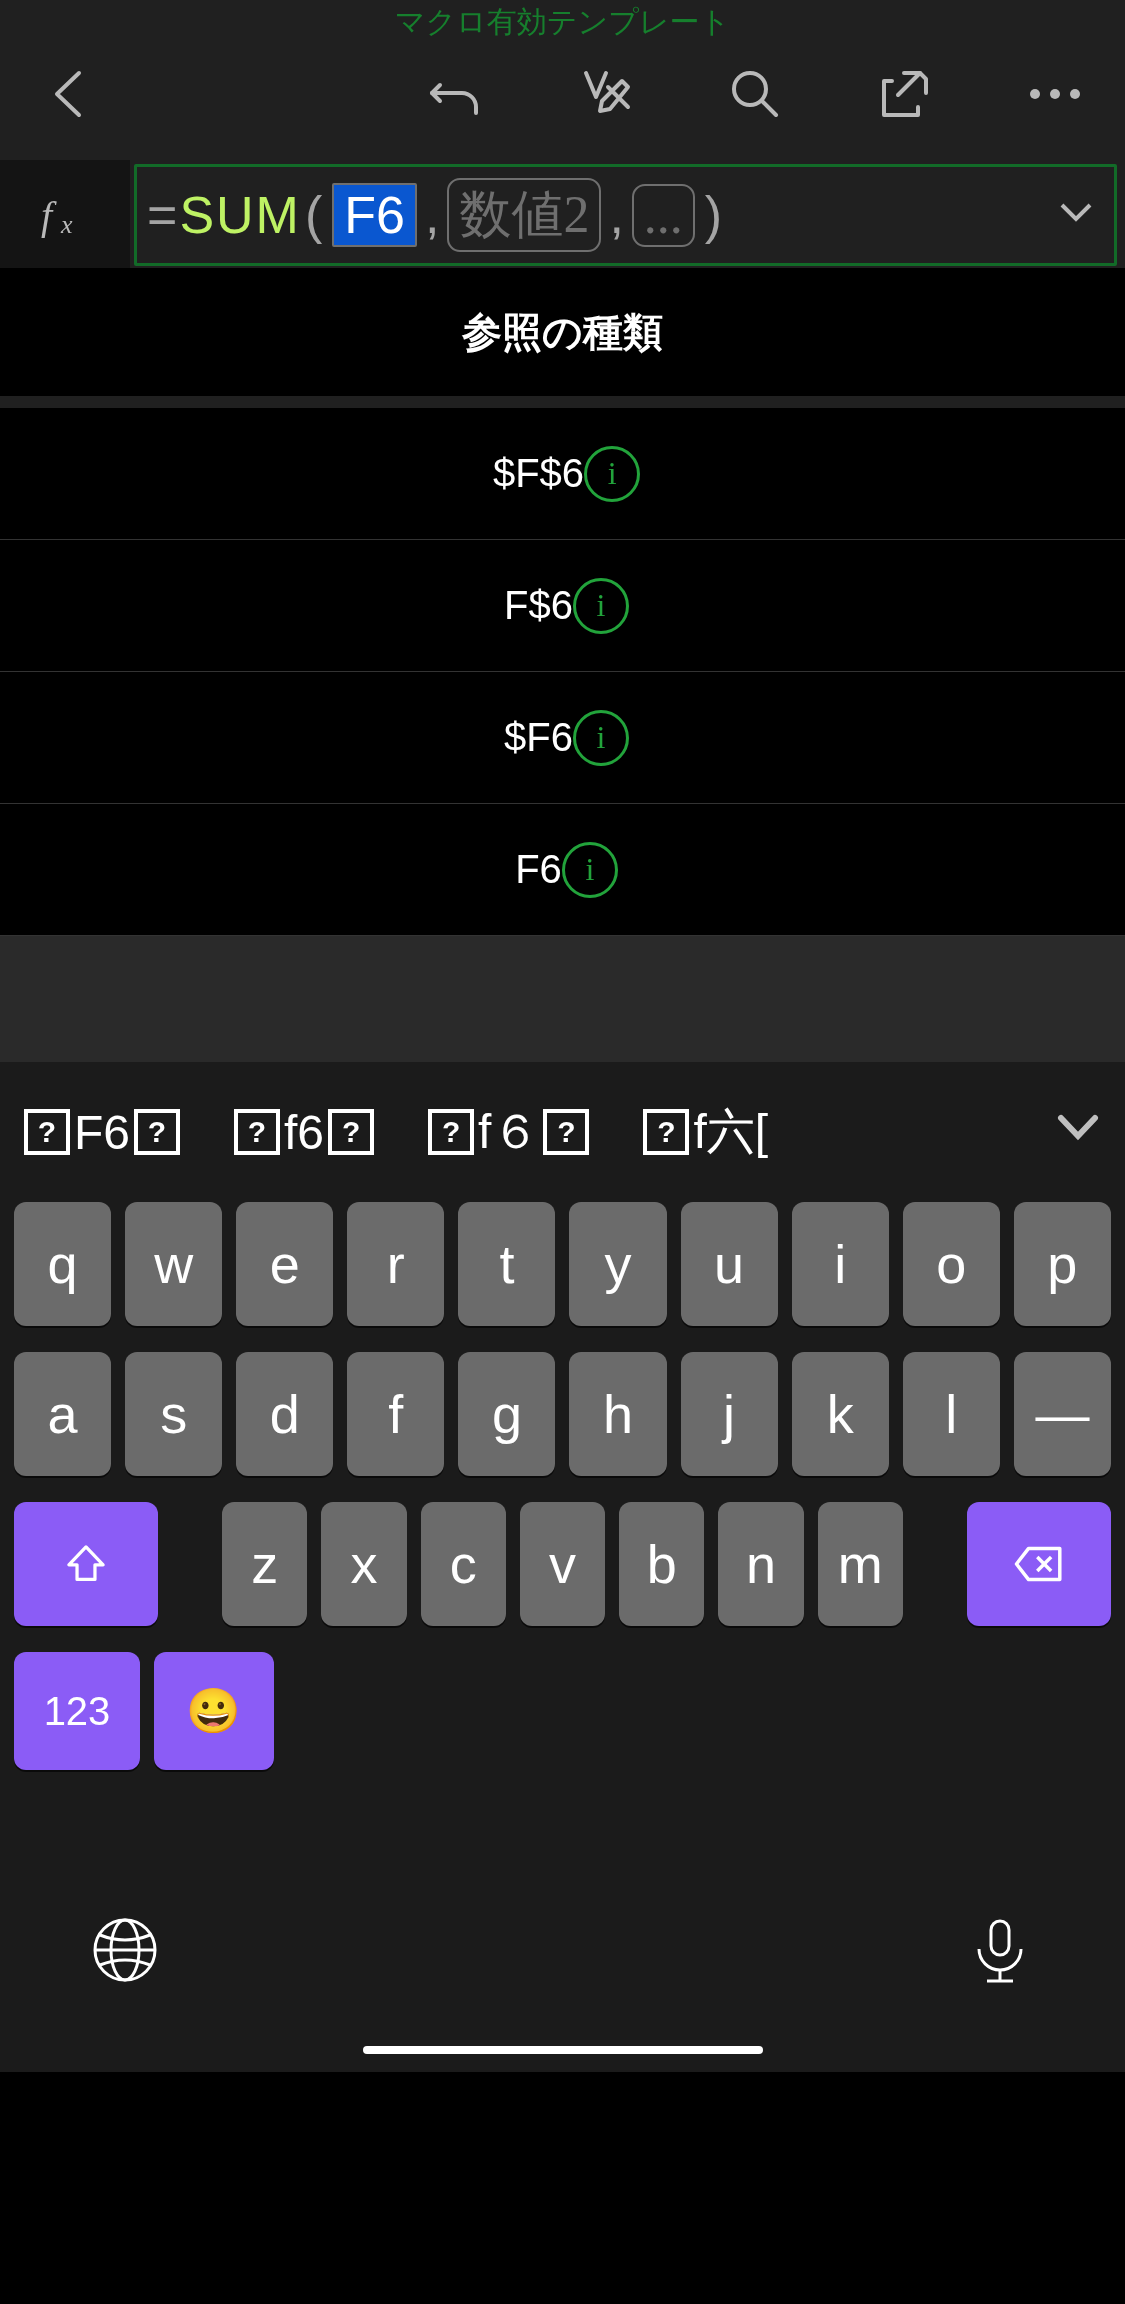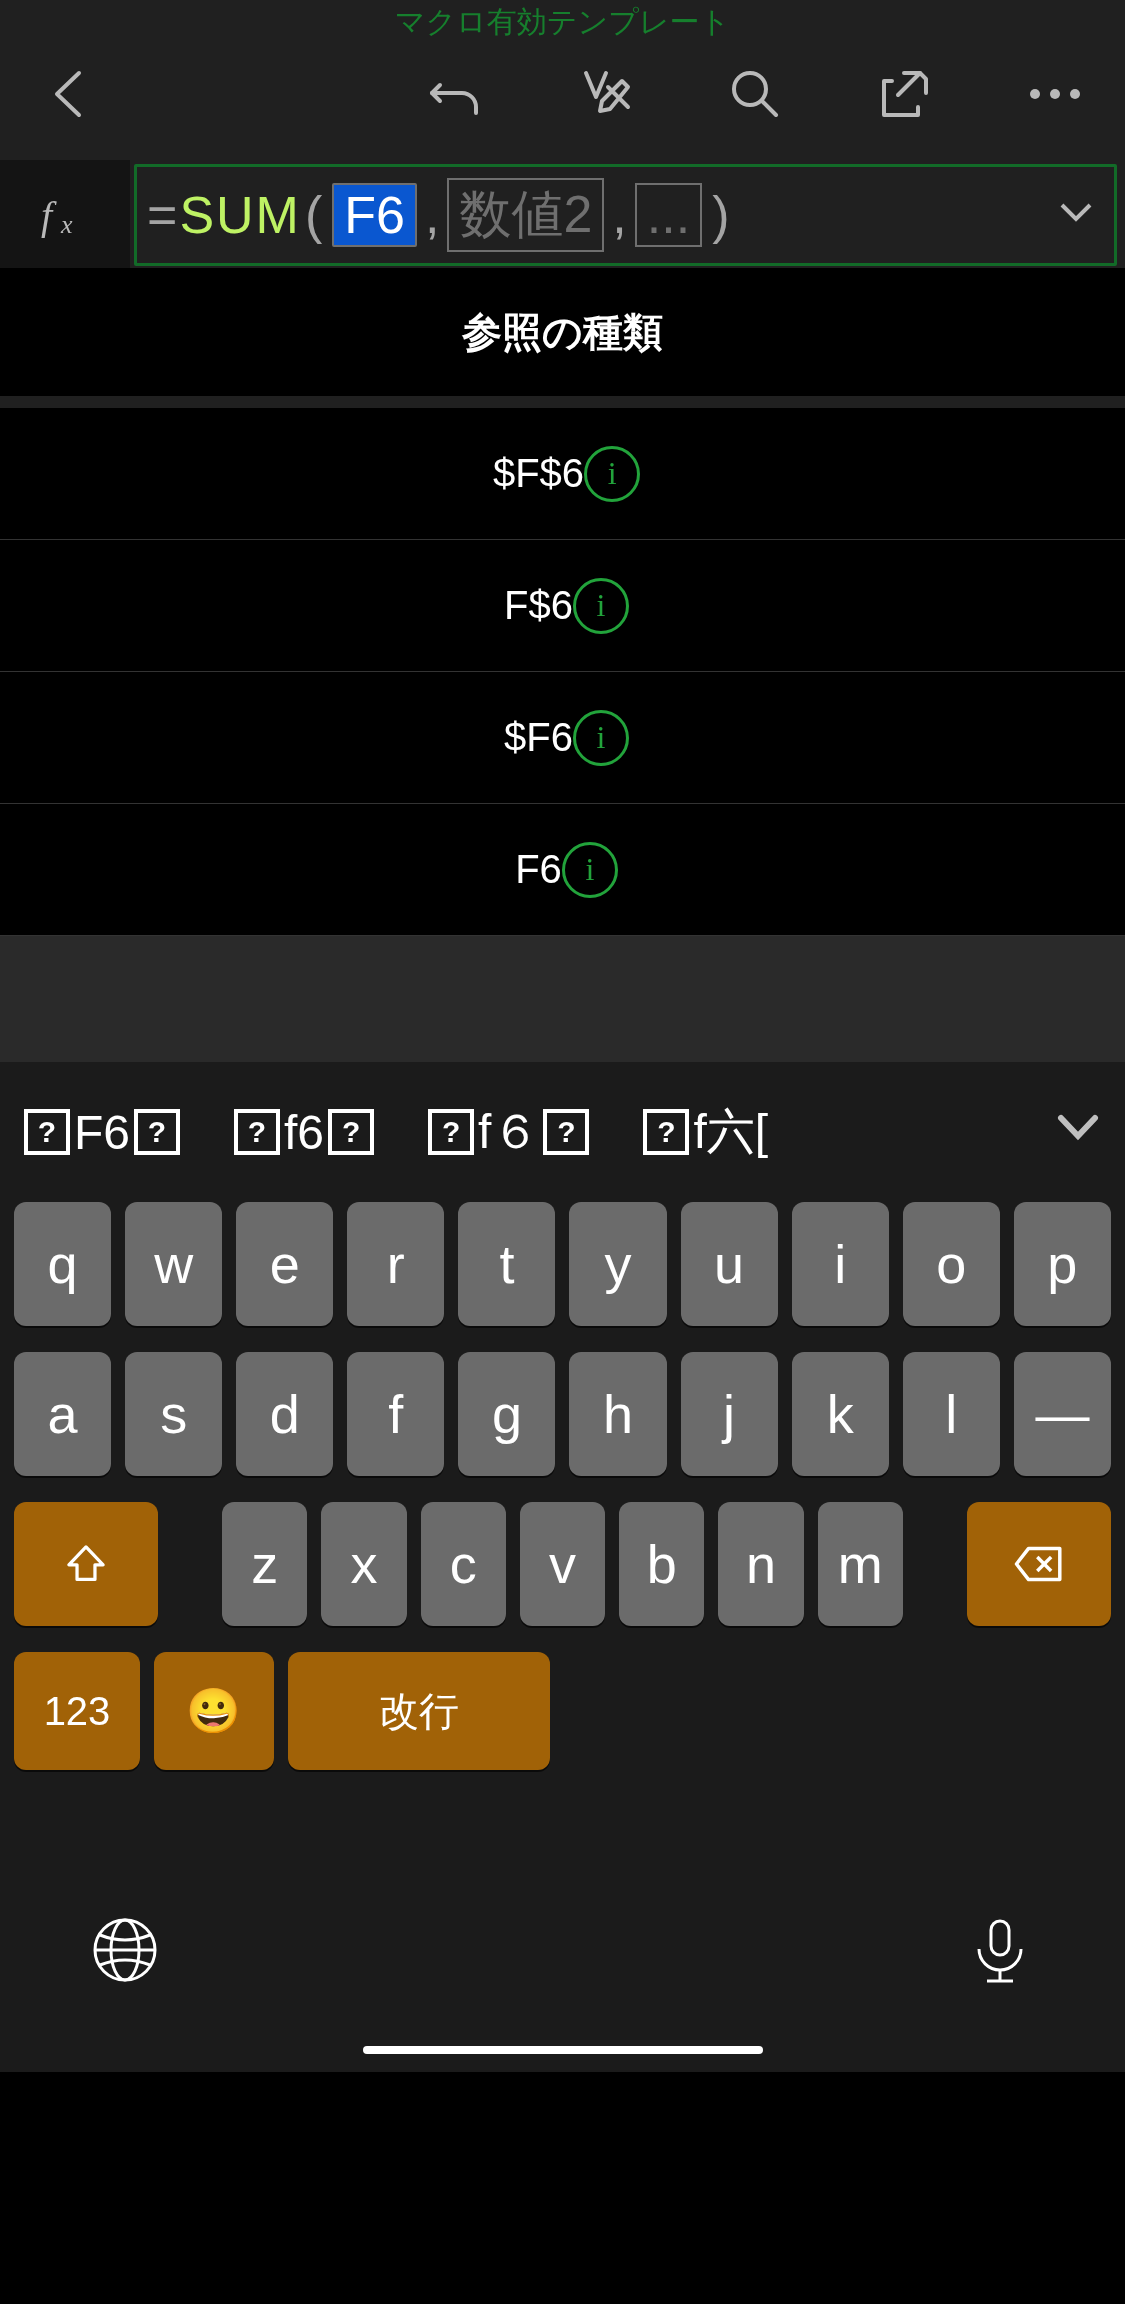--- a/index.html
+++ b/index.html
@@ -20,21 +20,21 @@
   
   .formula-row { position: absolute; top: 160px; left: 0; right: 0; height: 110px; display: flex; align-items: stretch; }
   .fx-cell { width: 130px; background: #141414; display: flex; align-items: center; justify-content: center; }
   .fx-cell svg { width: 56px; height: 56px; }
   .formula-box { flex: 1; border: 3px solid #126b28; margin: 4px 8px 4px 4px; border-radius: 2px; display: flex; align-items: center; padding: 0 16px 0 10px; font-size: 52px; color: #9a9a9a; font-family: -apple-system, Arial, sans-serif; position: relative; }
   .formula-inner { display: flex; align-items: center; gap: 0; }
   .eq { color: #a4a4a4; padding: 0 2px 0 0; }
   .fn-name { color: #bef264; letter-spacing: 2px; }
   .paren { color: #a4a4a4; padding: 0 4px; }
   .arg-sel { background: #0a57d0; color: #fff; padding: 0 10px; border: 2px solid #6f6f6f; border-radius: 2px; margin: 0 6px; }
-  .arg-dim { color: #6f6f6f; padding: 0 10px; border: 2px solid #6f6f6f; border-radius: 0; margin: 0 6px; }
+  .arg-dim { color: #6f6f6f; padding: 0 10px; border: 2px solid #6f6f6f; border-radius: 13px; margin: 0 6px; font-family: Liberation Serif, serif; }
   .comma { color: #a4a4a4; padding: 0 2px; }
   .chev-down { position: absolute; right: 18px; }
   .chev-down svg { width: 40px; height: 40px; stroke: #b9b9b9; fill: none; stroke-width: 4; }
 
   
   .section-hdr { position: absolute; top: 268px; left: 0; right: 0; height: 128px; background: #000000; display: flex; align-items: center; justify-content: center; font-size: 40px; font-weight: 700; }
 
   
   .ref-list { position: absolute; top: 408px; left: 0; right: 0; background: #000; }
   .ref-item { height: 132px; display: flex; align-items: center; justify-content: center; padding: 0 40px 0 48px; border-bottom: 1px solid #333; font-size: 40px; }
@@ -48,21 +48,21 @@
   .kbd-wrap { position: absolute; left: 0; right: 0; bottom: 0; height: 1010px; background: #1b1b1b; }
 
   .candidate-row { height: 140px; display: flex; align-items: center; padding: 0 24px; gap: 54px; color: #fff; font-size: 48px; }
   .candidate { display: flex; align-items: center; gap: 4px; }
   .cand-box { width: 46px; height: 46px; border: 4px solid #fff; display: inline-flex; align-items: center; justify-content: center; font-size: 30px; font-weight: 600; }
   .cand-chev { margin-left: auto; }
   .cand-chev svg { width: 46px; height: 46px; stroke: #bfbfbf; fill: none; stroke-width: 6; stroke-linecap: round; }
 
   .krow { display: flex; gap: 14px; padding: 0 14px; margin-bottom: 26px; }
   .key { flex: 1; height: 124px; background: #6b6b6b; border-radius: 12px; display: flex; align-items: center; justify-content: center; font-size: 54px; color: #fff; box-shadow: 0 2px 0 rgba(0,0,0,.6); }
-  .key-dark { background: #a16207; }
+  .key-dark { background: #8b5cf6; }
   .krow.r3 { padding: 0 14px; }
   .shift-key, .bksp-key { width: 144px; flex: 0 0 144px; }
   .r3-gap { width: 36px; flex: 0 0 36px; }
   .r4 .key { height: 118px; }
   .num-key { width: 126px; flex: 0 0 126px; font-size: 40px; }
   .emoji-key { width: 120px; flex: 0 0 120px; font-size: 44px; }
   .space-key { flex: 1; background: #6b6b6b; font-size: 40px; }
   .return-key { width: 262px; flex: 0 0 262px; font-size: 40px; }
 
   .bottom-row { position: absolute; bottom: 0; left: 0; right: 0; height: 200px; display: flex; align-items: center; justify-content: space-between; padding: 0 90px 40px 90px; }
@@ -243,21 +243,20 @@
             <path d="M18 4 H54 V40 H18 L4 22 Z"></path>
             <line x1="28" y1="14" x2="44" y2="30"></line>
             <line x1="44" y1="14" x2="28" y2="30"></line>
           </svg>
       </div>
     </div>
 
     <div class="krow r4">
       <div class="key key-dark num-key">123</div>
       <div class="key key-dark emoji-key">😀</div>
-      <div class="key key-dark return-key">改行</div>
     </div>
 
     <div class="bottom-row">
       <div class="globe">
         <svg viewBox="0 0 70 70">
             <circle cx="35" cy="35" r="30"></circle>
             <ellipse cx="35" cy="35" rx="14" ry="30"></ellipse>
             <line x1="5" y1="35" x2="65" y2="35"></line>
             <path d="M10 20 Q35 30 60 20"></path>
             <path d="M10 50 Q35 40 60 50"></path>

